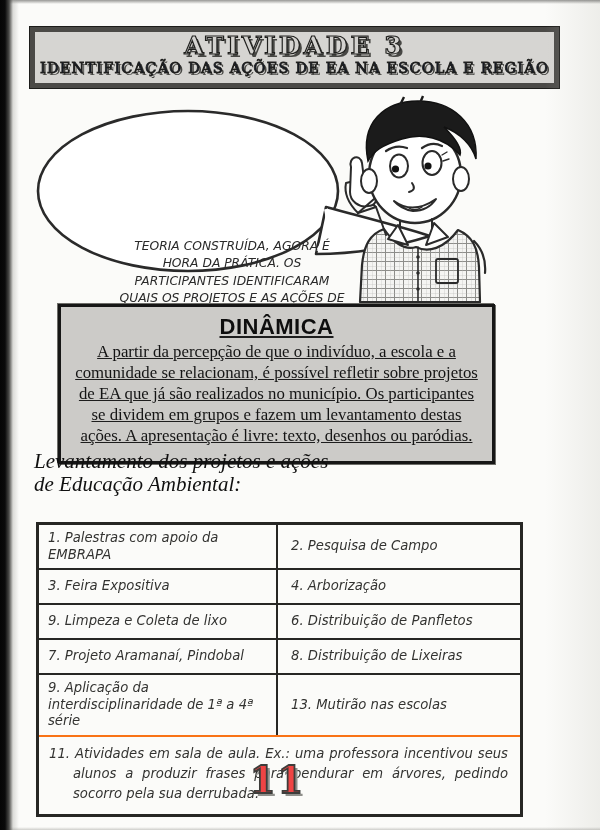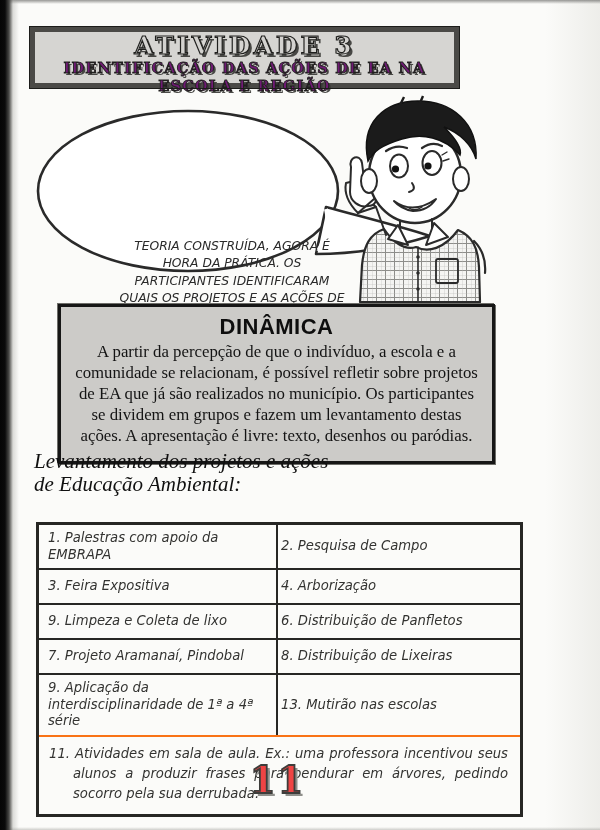--- a/index.html
+++ b/index.html
@@ -28,45 +28,45 @@
     z-index: 48;
   }
   .scan-bottom {
     position: absolute; left: 0; bottom: 0; width: 600px; height: 3px;
     background: linear-gradient(0deg, rgba(120,120,115,.35), rgba(0,0,0,0));
     z-index: 49;
   }
 
   
   .header-box {
-    position: absolute; left: 30px; top: 27px; width: 429px; height: 61px;
+    position: absolute; left: 30px; top: 27px; width: 529px; height: 61px;
     box-sizing: border-box;
     background: #d6d5d2;
     border: 5px solid #4b4a47;
     outline: 1px solid #1c1c1a;
     text-align: center;
     z-index: 2;
   }
   .header-title {
     margin-top: 1px;
     font-family: "DejaVu Serif", serif;
     font-weight: bold;
     font-size: 25px;
     letter-spacing: 3px;
     color: #d3d2cf;
     -webkit-text-stroke: 1.2px #1f1f1d;
     text-shadow: 2.5px 2.5px 0 rgba(55,55,52,.9);
     line-height: 1.05;
   }
   .header-subtitle {
     font-family: "DejaVu Serif", serif;
-    font-weight: bold;
+    font-weight: normal;
     font-size: 14.5px;
     letter-spacing: 1.2px;
-    color: #701a75;
+    color: #0f172a;
     -webkit-text-stroke: 0.9px #1f1f1d;
     text-shadow: 2px 2px 0 rgba(55,55,52,.9);
     line-height: 1.25;
   }
 
   
   .illustration {
     position: absolute; left: 30px; top: 95px; width: 470px; height: 208px;
     z-index: 1;
   }
@@ -84,20 +84,21 @@
   
   .dinamica-box {
     position: absolute; left: 58px; top: 304px; width: 437px; height: 160px;
     box-sizing: border-box;
     background: #cccbc8;
     border: 3px solid #161616;
     box-shadow: 1px 1px 0 #6e6e6a, -1px -1px 0 #6e6e6a;
     text-align: center;
     padding-top: 7px;
     z-index: 2;
+    text-decoration: underline;
   }
   .dinamica-title {
     font-family: "Liberation Sans", sans-serif;
     font-weight: 900;
     font-size: 22px;
     letter-spacing: 0.5px;
     color: #0e0e0e;
   }
   .dinamica-body {
     margin: 2px auto 0 auto;
@@ -133,21 +134,21 @@
   .t-row { display: flex; border-top: 2px solid #262624; }
   .t-row:first-child { border-top: none; }
   .t-cell {
     box-sizing: border-box;
     display: flex; align-items: center;
     padding: 5px 6px 5px 9px;
     min-height: 33px;
     line-height: 1.25;
   }
   .t-left  { width: 49.7%; border-right: 2px solid #262624; }
-  .t-right { width: 50.3%; padding-left: 3px; }
+  .t-right { width: 50.3%; padding-left: 13px; }
   .t-note {
     border-top: 2px solid #f97316;
     box-sizing: border-box;
     padding: 7px 12px 9px 34px;
     text-indent: -24px;
     line-height: 1.55;
     text-align: justify;
     min-height: 56px;
   }
 

